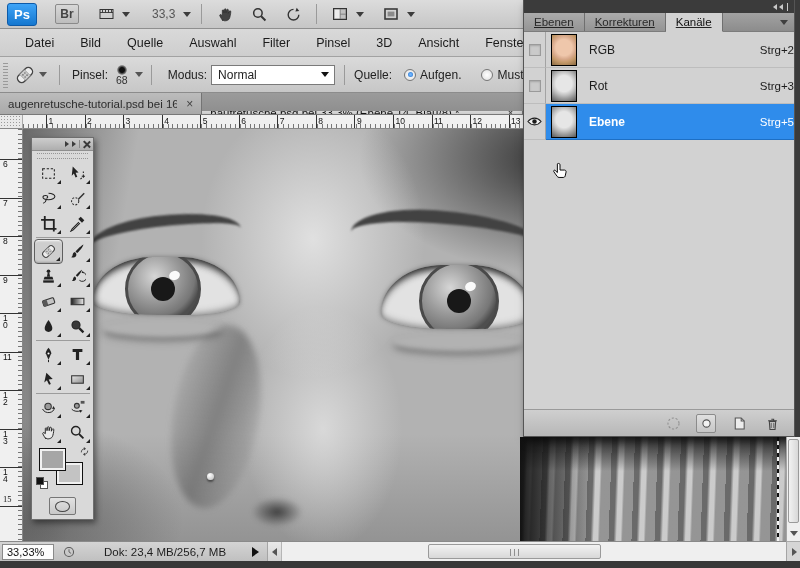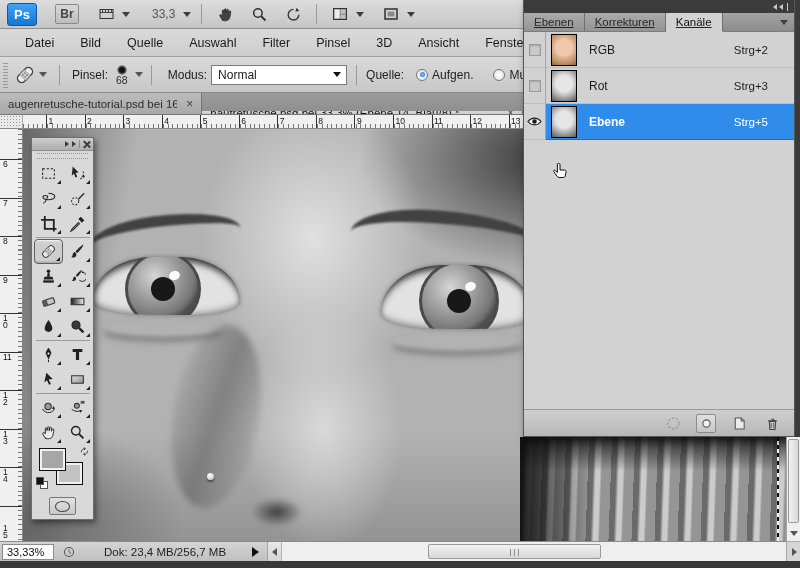--- a/index.html
+++ b/index.html
@@ -126,21 +126,21 @@
   .eye-cell { width:22px; border-right:1px solid #a3a3a3; border-bottom:1px solid #bdbdbd; display:flex; align-items:center; justify-content:center; background:#d2d2d2; }
   .eye-well { width:12px; height:12px; border:1px solid #9a9a9a; background:#cacaca; box-shadow:inset 0 1px 2px rgba(0,0,0,.18); }
   .ch-main { flex:1; display:flex; align-items:center; border-bottom:1px solid #bdbdbd; padding-left:5px; position:relative;text-align:center; }
   .ch-row.selected .ch-main { background:#2f8ceb; border-bottom-color:#1d6fc4; }
   .ch-thumb { width:26px; height:32px; border:1px solid #000; flex:none; }
   .thumb-color { background:radial-gradient(circle at 50% 42%, #efc7ab 0 38%, #d8a98b 55%, #c59a6a 70%, #8a6a42 100%);
     background-color:#b08a55; }
   .thumb-gray { background:radial-gradient(circle at 50% 42%, #e6e6e6 0 38%, #c2c2c2 55%, #9e9e9e 70%, #585858 100%); background-color:#8a8a8a; }
   .ch-label { font-size:12px; color:#1c1c1c; margin-left:12px; }
   .ch-row.selected .ch-label { color:#fff; font-weight:bold; }
-  .ch-short { position:absolute; right:26px; font-size:11.5px; color:#1c1c1c; }
+  .ch-short { position:absolute; right:0; font-size:11.5px; color:#1c1c1c; }
   .ch-row.selected .ch-short { color:#fff; }
   .panel-footer { position:absolute; left:0; right:0; bottom:0; height:27px; background:linear-gradient(#cfcfcf,#b7b7b7); border-top:1px solid #9a9a9a; display:flex; align-items:center; justify-content:flex-end; gap:13px; padding-right:12px; }
   .pf-btn { width:20px; height:19px; display:flex; align-items:center; justify-content:center; }
   .pf-btn.boxed { border:1px solid #8b8b8b; border-radius:2px; background:linear-gradient(#e0e0e0,#c6c6c6); }
   .cursor-hand { position:absolute; left:27px; top:162px; z-index:9; }
   .right-edge { left:795px; top:0; width:5px; height:437px; background:#3b3b3b; }
 
   
   .statusbar { left:0; top:541px; width:786px; height:20px; background:linear-gradient(#d4d4d4,#c0c0c0); border-top:1px solid #8a8a8a; display:flex; align-items:center; }
   .zoom-field { width:52px; height:16px; margin-left:2px; background:#fdfdfd; border:1px solid #8a8a8a; font-size:11px; padding:1px 0 0 4px; color:#111; }
@@ -244,21 +244,21 @@
   </div>
   <div class="vsep" style="margin:0 4px"></div>
   <span class="opt-label">Pinsel:</span>
   <div class="brush-preview">
     <div class="brush-dot"></div>
     <span>68</span>
   </div>
   <div class="dd-arrow" style="border-top-color:#555; margin-left:7px"></div>
   <div class="vsep" style="margin:0 8px"></div>
   <span class="opt-label">Modus:</span>
-  <div class="dropdown" style="width:136px">
+  <div class="dropdown" style="width:124px">
     <span>Normal</span>
     <div class="dd-arrow" style="border-top-color:#111"></div>
   </div>
   <div class="vsep" style="margin:0 9px"></div>
   <span class="opt-label" style="margin-left:0">Quelle:</span>
   <div class="radio sel"></div>
   <span class="opt-label" style="margin-left:0">Aufgen.</span>
   <div class="radio" style="margin-left:16px"></div>
   <span class="opt-label" style="margin-left:0">Muster:</span>
   <div class="pattern-swatch" style="margin-left:4px"></div>
@@ -320,21 +320,21 @@
     <div class="rnum rnum-left" style="top: 186.2px;">10</div>
     <div class="rtick-h" style="top: 222.75px;"></div>
     <div class="rnum rnum-left" style="top: 224.75px;">11</div>
     <div class="rtick-h" style="top: 261.3px;"></div>
     <div class="rnum rnum-left" style="top: 263.3px;">12</div>
     <div class="rtick-h" style="top: 299.85px;"></div>
     <div class="rnum rnum-left" style="top: 301.85px;">13</div>
     <div class="rtick-h" style="top: 338.4px;"></div>
     <div class="rnum rnum-left" style="top: 340.4px;">14</div>
     <div class="rtick-h" style="top: 376.95px;"></div>
-    <div class="rnum rnum-left" style="top: 396px;">15</div>
+    <div class="rnum rnum-left" style="top: 367px; font-family: Liberation Serif, serif;">15</div>
   </div>
 
 <div class="abs canvas">
   <div class="brow brow-l"></div>
   <div class="brow brow-r"></div>
   <div class="eye eye-l">
     <div class="iris iris-l">
         <div class="pupil"></div>
         <div class="glint"></div>
       </div>

